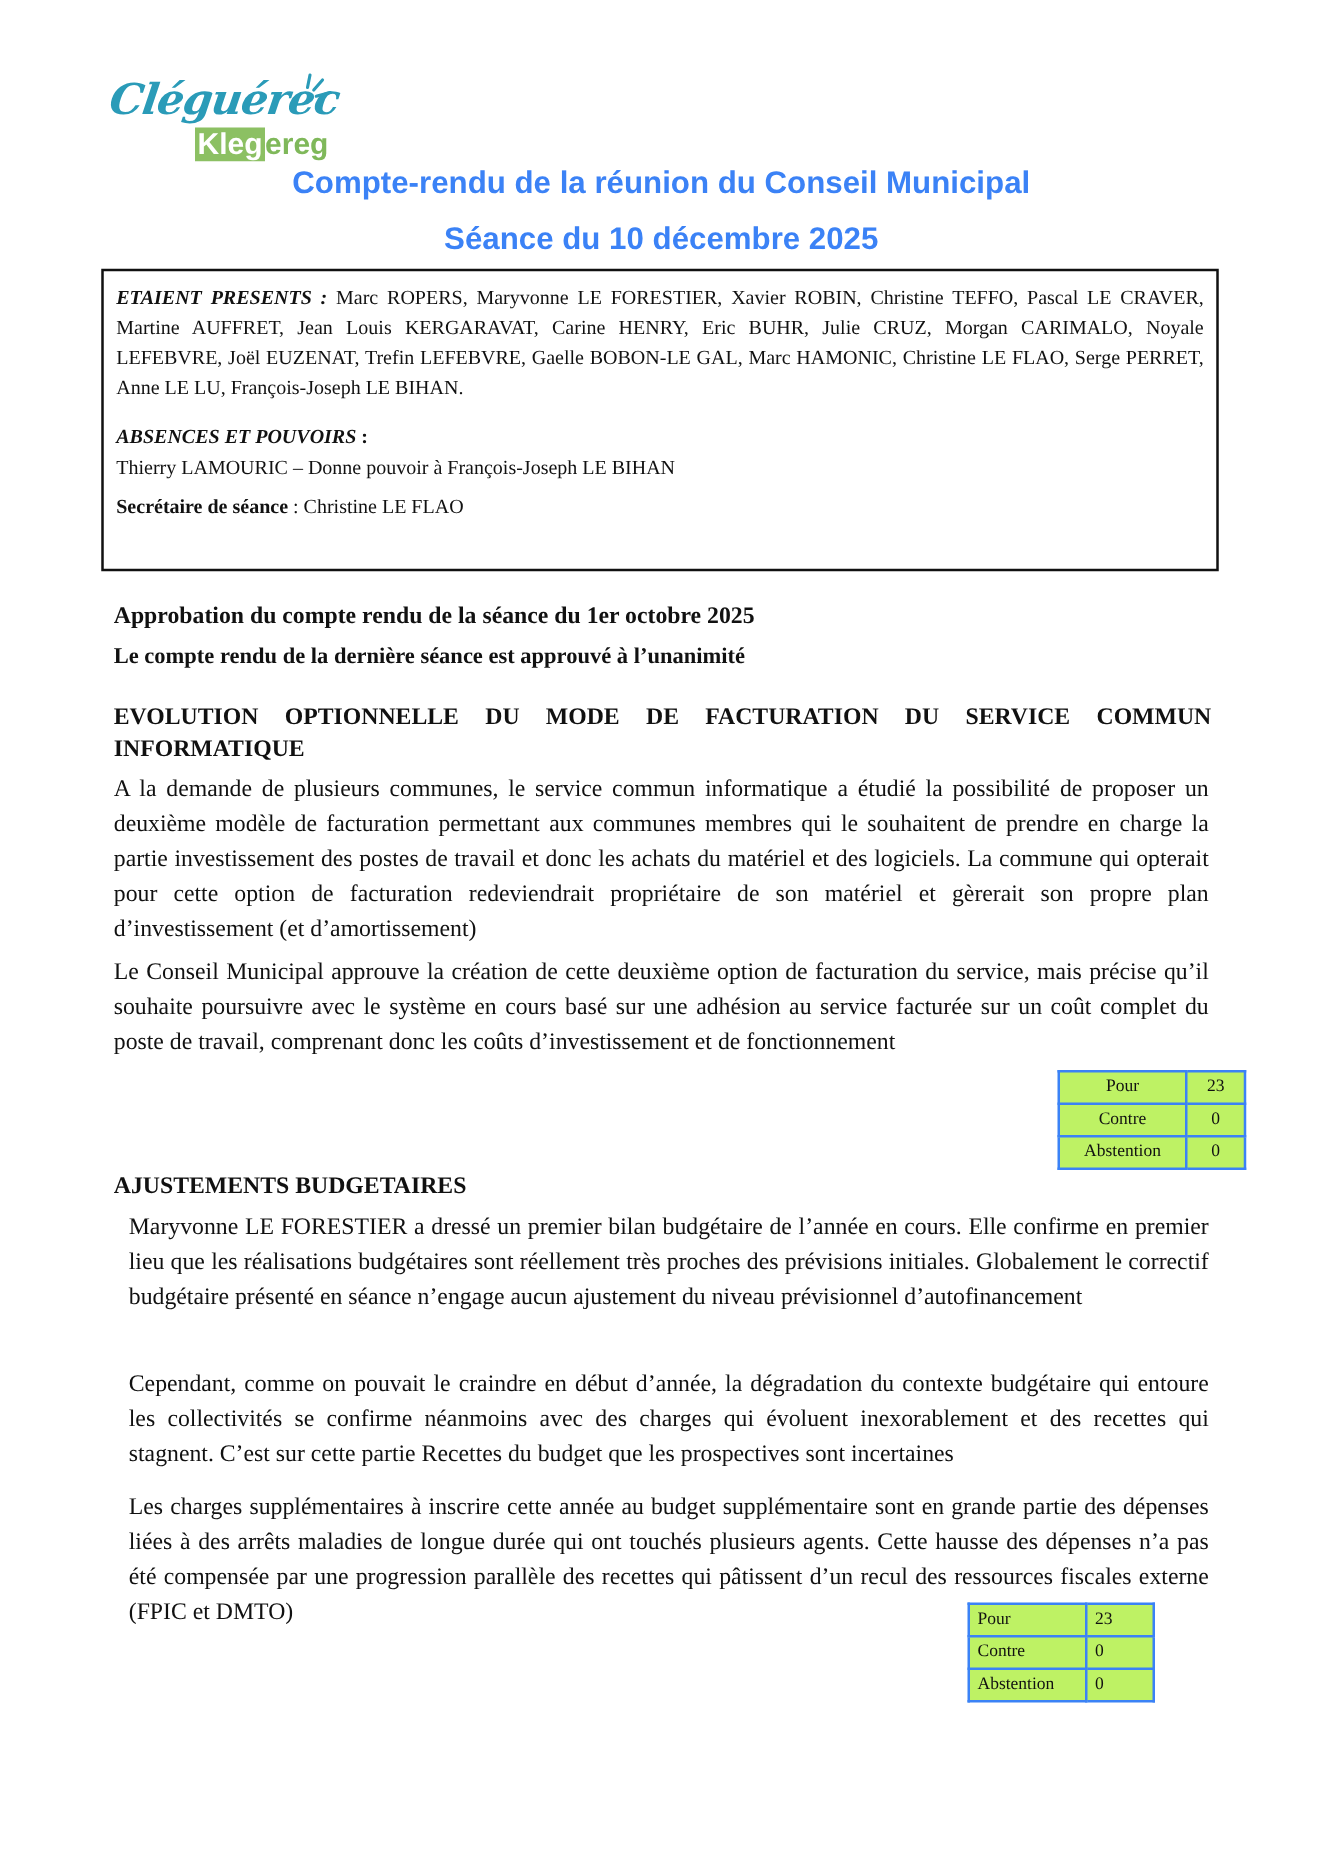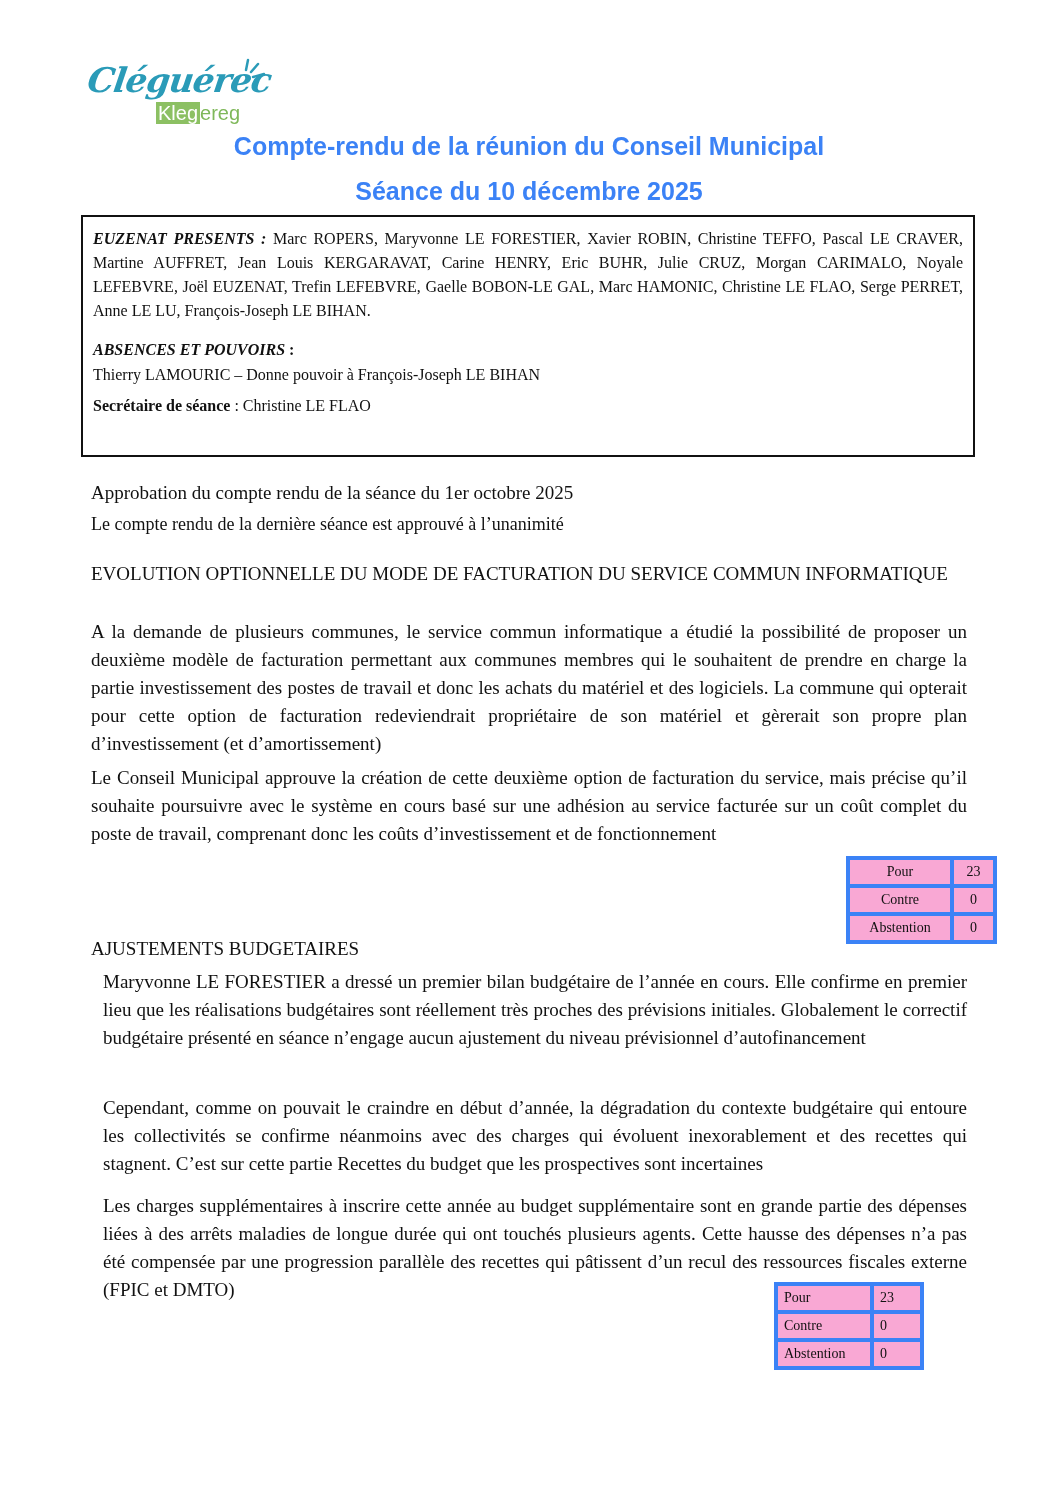--- a/index.html
+++ b/index.html
@@ -4,39 +4,39 @@
 <style>
   html, body { margin: 0; padding: 0; background: #ffffff; }
   body { width: 1058px; height: 1497px; position: relative; overflow: hidden;
          font-family: "Liberation Serif", serif; color: #111; }
   .logo { position: absolute; left: 88px; top: 52px; width: 175px; height: 78px; }
   .logo .script { position: absolute; left: 0; top: 8px; font-family: "DejaVu Serif", serif;
                   font-style: italic; font-weight: bold; font-size: 34px; color: #2a9bb8;
                   letter-spacing: -1px; transform: skewX(-8deg); }
   .logo .rays { position: absolute; left: 150px; top: 4px; width: 30px; height: 30px; }
   .logo .sub { position: absolute; left: 68px; top: 50px; font-family: "Liberation Sans", sans-serif;
-               font-size: 20px; color: #7fb85a; }
+               font-size: 24px; color: #7fb85a; font-weight: bold; }
   .logo .sub .hl { background: #8cc063; color: #fff; padding: 0 2px; }
   .title { position: absolute; left: 0; width: 1058px; text-align: center;
            font-family: "Liberation Sans", sans-serif; font-weight: bold; font-size: 25px; color: #3b82f6; }
   .t1 { top: 132px; }
   .t2 { top: 177px; }
   .box { position: absolute; left: 81px; top: 215px; width: 894px; height: 242px;
          border: 2px solid #111; box-sizing: border-box; padding: 10px 10px 0 10px;
          font-size: 16px; line-height: 24px; }
   .box p { margin: 0; text-align: justify; }
   .box .lbl { font-weight: bold; font-style: italic; }
   .box .abs-title { margin-top: 14px; }
   .box .line { line-height: 25px; }
   .box .sec { margin-top: 6px; }
   .box b { font-weight: bold; }
-  .sect-h { position: absolute; left: 91px; font-weight: normal; font-size: 19px; }
+  .sect-h { position: absolute; left: 91px; font-weight: bold; font-size: 19px; }
   .para { position: absolute; font-size: 19px; line-height: 28px; text-align: justify; margin: 0; }
   .vote { position: absolute; border-collapse: collapse; font-size: 14px; }
-  .vote td { background: #f9a8d4; border: 4px solid #3b82f6; height: 24px; padding: 0 6px; }
+  .vote td { background: #bef264; border: 2px solid #3b82f6; height: 24px; padding: 0 6px; }
   .vote.c1 td { text-align: center; }
   .vote.c2 td { text-align: left; }
 </style>
 </head>
 <body>
 
 <div class="logo">
   <div class="script">Cléguérec</div>
   <svg class="rays" viewBox="0 0 30 30">
     <g stroke="#2a9bb8" stroke-width="2.5" stroke-linecap="round">
@@ -45,28 +45,28 @@
       <line x1="15" y1="21" x2="26" y2="18"></line>
     </g>
   </svg>
   <div class="sub"><span class="hl">Kleg</span><span>ereg</span></div>
 </div>
 
 <div class="title t1">Compte-rendu de la réunion du Conseil Municipal</div>
 <div class="title t2">Séance du 10 décembre 2025</div>
 
 <div class="box">
-  <p><span class="lbl">EUZENAT PRESENTS :</span><span> Marc ROPERS, Maryvonne LE FORESTIER, Xavier ROBIN, Christine TEFFO, Pascal LE CRAVER, Martine AUFFRET, Jean Louis KERGARAVAT, Carine HENRY, Eric BUHR, Julie CRUZ, Morgan CARIMALO, Noyale LEFEBVRE, Joël EUZENAT, Trefin LEFEBVRE, Gaelle BOBON-LE GAL, Marc HAMONIC, Christine LE FLAO, Serge PERRET, Anne LE LU, François-Joseph LE BIHAN.</span></p>
+  <p><span class="lbl">ETAIENT PRESENTS :</span><span> Marc ROPERS, Maryvonne LE FORESTIER, Xavier ROBIN, Christine TEFFO, Pascal LE CRAVER, Martine AUFFRET, Jean Louis KERGARAVAT, Carine HENRY, Eric BUHR, Julie CRUZ, Morgan CARIMALO, Noyale LEFEBVRE, Joël EUZENAT, Trefin LEFEBVRE, Gaelle BOBON-LE GAL, Marc HAMONIC, Christine LE FLAO, Serge PERRET, Anne LE LU, François-Joseph LE BIHAN.</span></p>
   <p class="abs-title line"><span class="lbl">ABSENCES ET POUVOIRS</span><b> :</b></p>
   <p class="line">Thierry LAMOURIC – Donne pouvoir à François-Joseph LE BIHAN</p>
   <p class="line sec"><b>Secrétaire de séance</b><span> : Christine LE FLAO</span></p>
 </div>
 
 <div class="sect-h" style="top:482px;">Approbation du compte rendu de la séance du 1er octobre 2025</div>
-<p class="para" style="left:91px; top:510px; width:880px; font-size:18px;">Le compte rendu de la dernière séance est approuvé à l’unanimité</p>
+<p class="para" style="left:91px; top:510px; width:880px; font-size:18px;font-weight:bold;">Le compte rendu de la dernière séance est approuvé à l’unanimité</p>
 
 <div class="sect-h" style="top:561px; width:878px; line-height:26px; text-align:justify;">EVOLUTION OPTIONNELLE DU MODE DE FACTURATION DU SERVICE COMMUN INFORMATIQUE</div>
 <p class="para" style="left:91px; top:618px; width:876px;">A la demande de plusieurs communes, le service commun informatique a étudié la possibilité de proposer un deuxième modèle de facturation permettant aux communes membres qui le souhaitent de prendre en charge la partie investissement des postes de travail et donc les achats du matériel et des logiciels. La commune qui opterait pour cette option de facturation redeviendrait propriétaire de son matériel et gèrerait son propre plan d’investissement (et d’amortissement)</p>
 <p class="para" style="left:91px; top:764px; width:876px;">Le Conseil Municipal approuve la création de cette deuxième option de facturation du service, mais précise qu’il souhaite poursuivre avec le système en cours basé sur une adhésion au service facturée sur un coût complet du poste de travail, comprenant donc les coûts d’investissement et de fonctionnement</p>
 
 <table class="vote c1" style="left:846px; top:856px; width:151px;">
   <tbody>
       <tr>
         <td style="width:88px;">Pour</td>
         <td>23</td>

